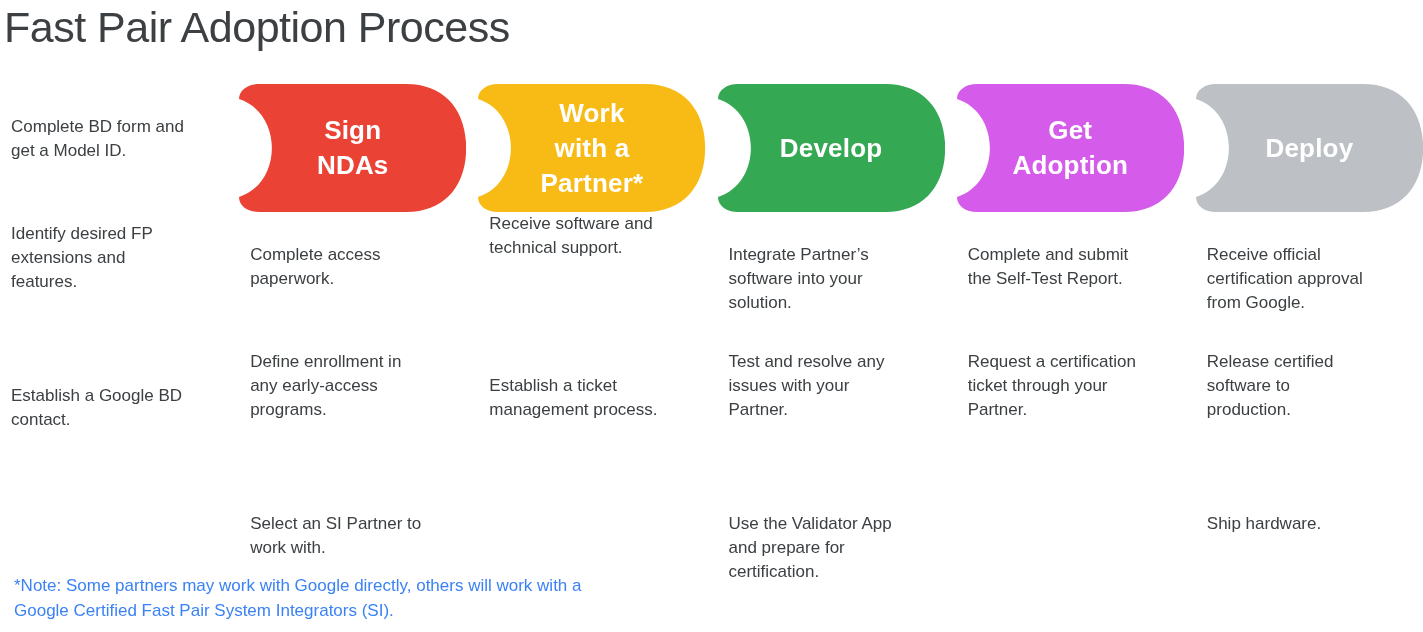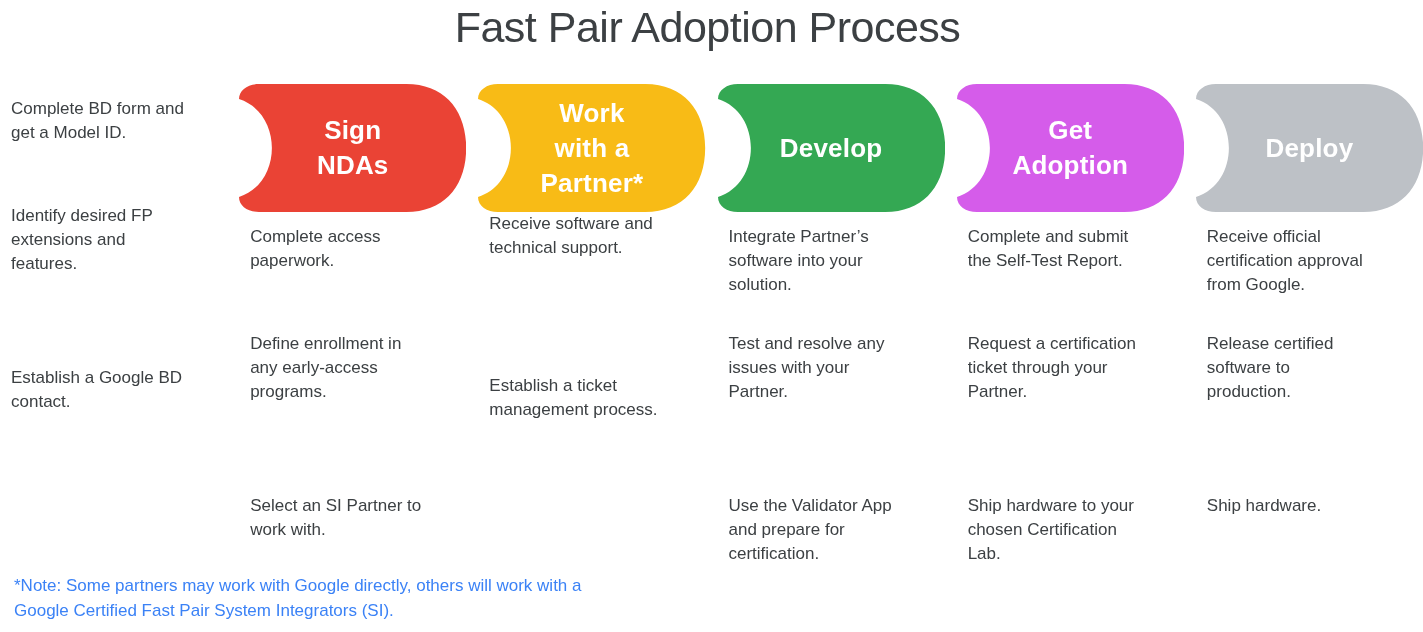--- a/index.html
+++ b/index.html
@@ -13,21 +13,20 @@
   }
   .page { position:absolute; inset:0; }
   .page-title {
     margin:0;
     padding:2px 12px 0 4px;
     font-size:43px;
     line-height:50px;
     font-weight:400;
     letter-spacing:-0.5px;
     color:#3c4043;
-    text-align:center;
   }
   .steps-grid {
     margin-top:32px;
     width:1423px;
     display:grid;
     grid-template-columns:repeat(6, 1fr);
     column-gap:12px;
   }
   .step-col { position:relative; }
   .shape-wrap {
@@ -54,21 +53,21 @@
     letter-spacing:0.2px;
   }
   .task {
     box-sizing:border-box;
     padding:0 6px 0 11px;
     font-size:17px;
     line-height:24px;
     white-space:pre-line;
     color:#3c4043;
   }
-  .task-1 { margin-top:13px; height:107px; }
+  .task-1 { margin-top:31px; height:107px; }
   .task-2 { height:117px; }
   .task-3 { height:96px;margin-top:45px; }
   .footnote {
     position:absolute;
     left:14px;
     top:573px;
     font-size:17px;
     line-height:25px;
     white-space:pre-line;
     color:#3b82f6;
@@ -150,23 +149,20 @@
           <path d="M 20 0 L 168 0 C 206 0 228 26 228 64 C 228 102 206 128 168 128 L 20 128 C 9 128 0 122 0 113 C 44 99 44 29 0 15 C 0 6 9 0 20 0 Z" fill="#D55CEA"></path>
         </svg>
         <div class="step-label">Get
 Adoption</div>
       </div>
       <div class="task task-1">Complete and submit
 the Self-Test Report.</div>
       <div class="task task-2">Request a certification
 ticket through your
 Partner.</div>
-      <div class="task task-3">Ship hardware to your
-chosen Certification
-Lab.</div>
     </div>
 
     <div class="step-col">
       <div class="shape-wrap">
         <svg viewBox="0 0 228 128" preserveAspectRatio="none">
           <path d="M 20 0 L 168 0 C 206 0 228 26 228 64 C 228 102 206 128 168 128 L 20 128 C 9 128 0 122 0 113 C 44 99 44 29 0 15 C 0 6 9 0 20 0 Z" fill="#BDC1C6"></path>
         </svg>
         <div class="step-label">Deploy</div>
       </div>
       <div class="task task-1">Receive official

